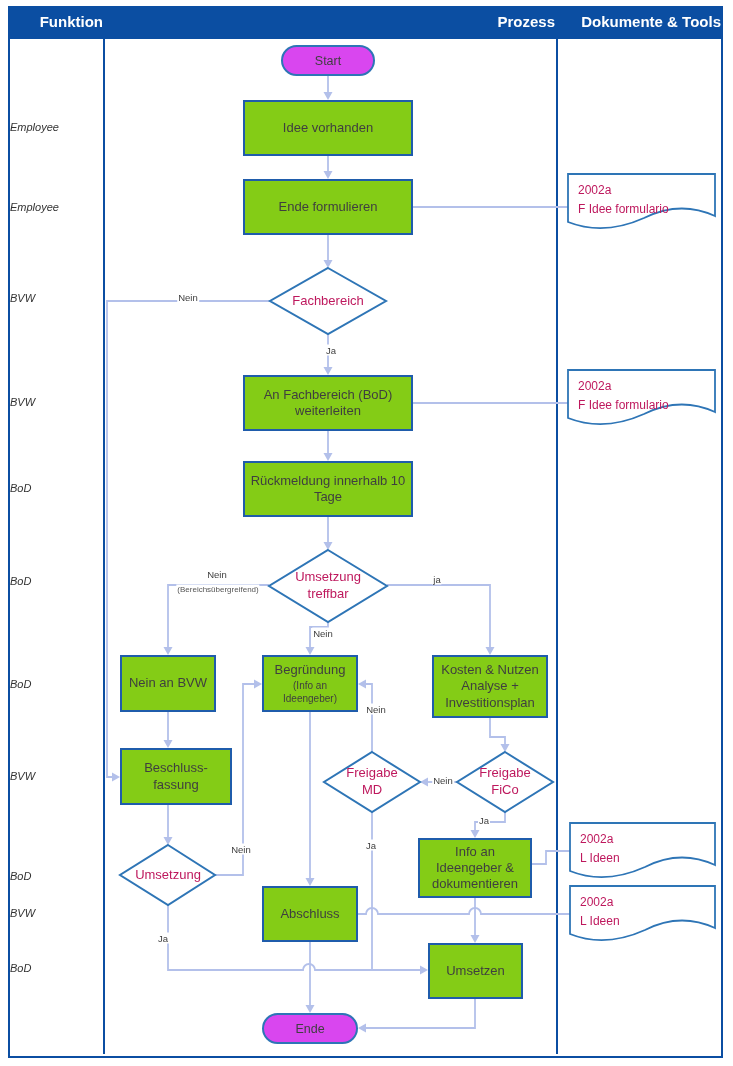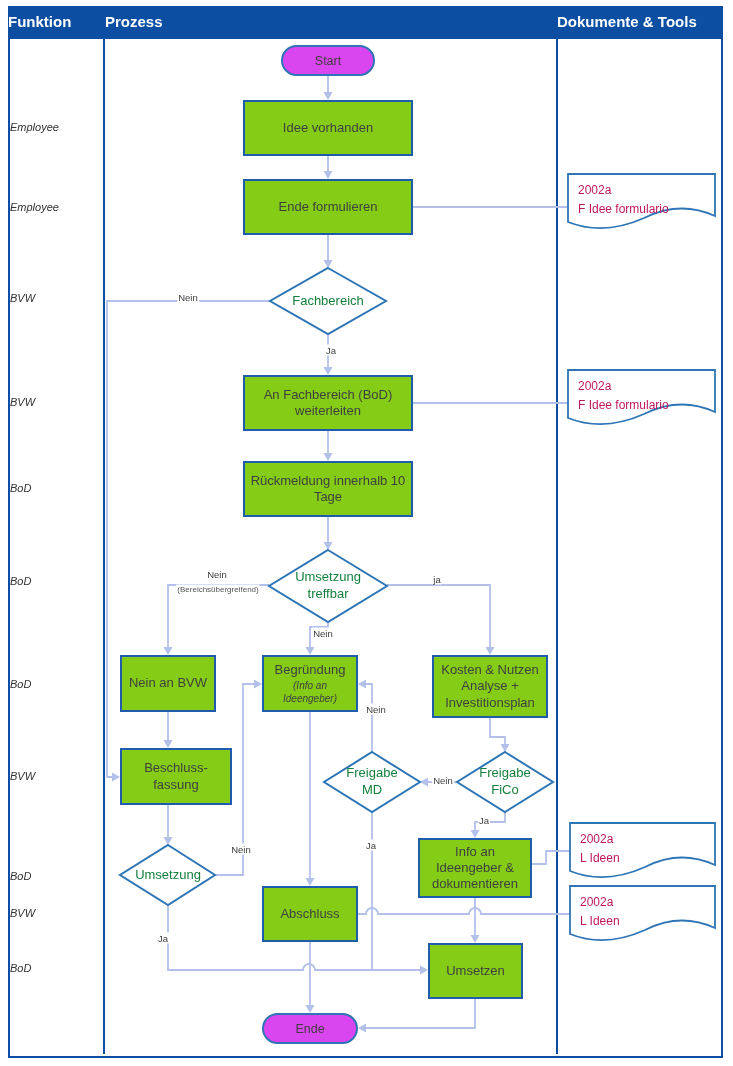--- a/index.html
+++ b/index.html
@@ -3,37 +3,37 @@
 <meta charset="utf-8">
 <style>
   html,body{margin:0;padding:0;background:#fff;}
   .canvas{position:relative;width:733px;height:1066px;background:#fff;
           font-family:"Liberation Sans",sans-serif;overflow:hidden;}
   .outer-frame{position:absolute;left:8px;top:6px;width:711px;height:1048px;
                border:2px solid #0B4EA2;z-index:1;}
   .header-bar{position:absolute;left:8px;top:6px;width:715px;height:33px;
               background:#0B4EA2;z-index:2;}
   .header-label{position:absolute;top:13px;color:#fff;font-weight:bold;font-size:15px;
-                text-align:left;z-index:3;}
+                text-align:right;z-index:3;}
   .lane-divider{position:absolute;top:39px;width:2px;height:1015px;background:#0B4EA2;z-index:2;}
   .flow-svg{position:absolute;left:0;top:0;z-index:2;}
   .rect-node{position:absolute;box-sizing:border-box;border:2px solid #1F5CAB;background:#84cc16;
              display:flex;flex-direction:column;align-items:center;justify-content:center;
              text-align:center;font-size:13px;color:#3F3F3F;line-height:1.25;z-index:3;padding:2px 4px;}
   .stadium{position:absolute;box-sizing:border-box;border:2px solid #2E75B6;background:#d946ef;
            border-radius:16px;display:flex;align-items:center;justify-content:center;
            font-size:12.5px;color:#3F3F3F;z-index:3;}
   .diamond-label{position:absolute;display:flex;align-items:center;justify-content:center;
-                 text-align:center;font-size:13px;color:#15803d;line-height:1.3;z-index:3;}
+                 text-align:center;font-size:13px;color:#be185d;line-height:1.3;z-index:3;}
   .doc-text{position:absolute;font-size:12px;color:#be185d;line-height:1.55;z-index:3;text-align:left;}
   .lane-label{position:absolute;left:10px;font-size:11px;color:#333;z-index:3;font-style:italic;}
   .edge-label{position:absolute;transform:translate(-50%,-50%);font-size:9.5px;color:#404040;
               background:#fff;padding:0 1px;white-space:nowrap;z-index:4;}
   .edge-label-sub{font-size:8px;color:#555;}
-  .begr-sub{font-size:10px;line-height:1.3;font-style:italic;}
+  .begr-sub{font-size:10px;line-height:1.3;}
 </style>
 </head>
 <body>
 
 <div class="canvas">
 
   <div class="outer-frame"></div>
   <div class="header-bar"></div>
   <div class="header-label" style="left:8px;width:95px;">Funktion</div>
   <div class="header-label" style="left:105px;width:450px;">Prozess</div>

